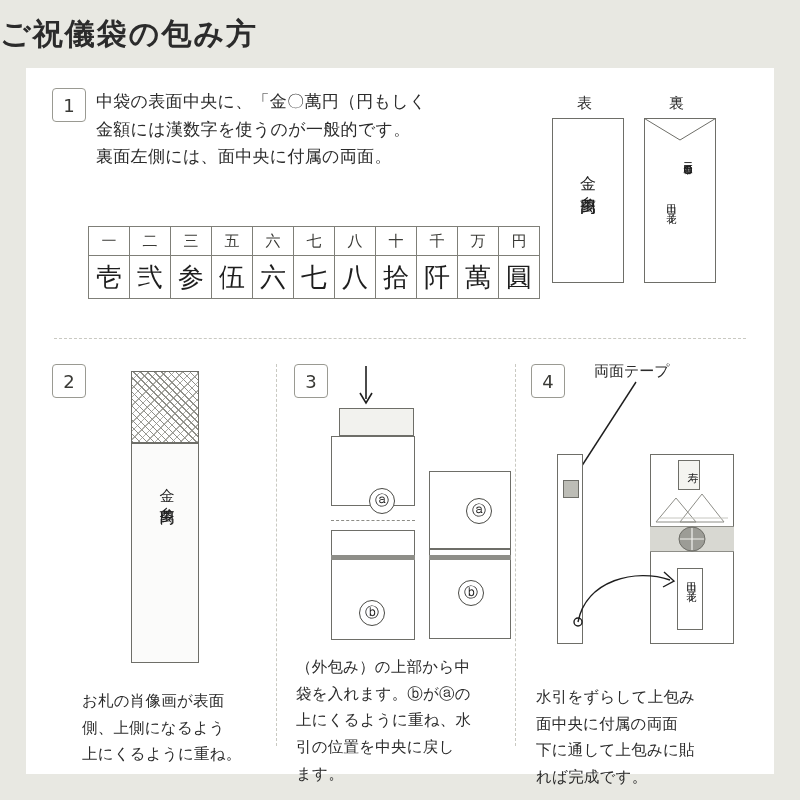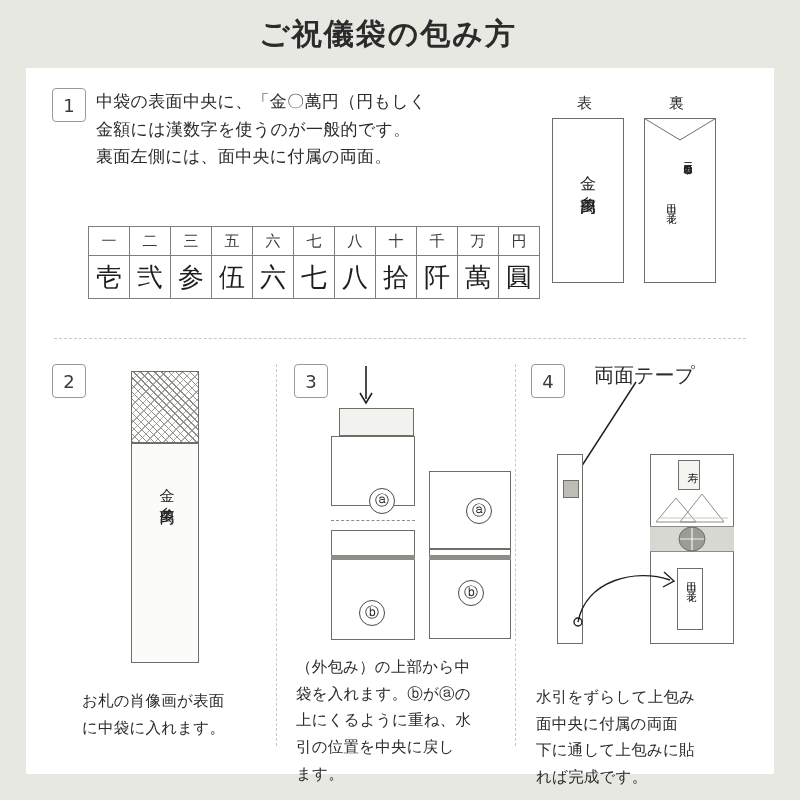--- a/index.html
+++ b/index.html
@@ -18,21 +18,20 @@
     position: relative;
     width: 800px;
     height: 800px;
     box-sizing: border-box;
   }
   .title {
     position: absolute;
     top: 14px;
     left: 0;
     width: 776px;
-    text-align: center;
     font-size: 30px;
     font-weight: bold;
     letter-spacing: 2px;
     color: #2b2b2b;
   }
   .card {
     position: absolute;
     top: 68px;
     left: 26px;
     width: 748px;
@@ -159,21 +158,21 @@
     position: absolute;
     background: #6e6e68;
   }
   .dashline {
     position: absolute;
     border-top: 1px dashed #8c8c86;
   }
   
   .tape-label {
     position: absolute;
-    font-size: 20px;
+    font-size: 15px;
     color: #2b2b2b;
     font-weight: normal;
   }
   .mizuhiki {
     position: absolute;
     box-sizing: border-box;
   }
   svg { display: block; }
 </style>
 </head>
@@ -243,21 +242,22 @@
 
     <div class="badge" style="left:26px; top:296px;">2</div>
 
     <div class="bill" style="left:105px; top:375px; width:68px; height:220px;"></div>
     <div class="hatch" style="left:105px; top:303px; width:68px; height:72px;"></div>
     <div class="line-el" style="left:105px; top:375px; width:68px; height:1px;"></div>
     <div class="vlabel" style="left:131px; top:408px; font-size:15px;">金　参萬円</div>
 
     <div class="small-text" style="left:56px; top:620px; width:190px;">
       <div>お札の肖像画が表面</div>
-      <div>に中袋に入れます。</div>
+      <div>側、上側になるよう</div>
+      <div>上にくるように重ね。</div>
     </div>
 
     <div class="badge" style="left:268px; top:296px;">3</div>
 
     <svg style="position:absolute; left:330px; top:298px;" width="20" height="40">
       <path d="M10 0 L10 33" stroke="#1e1e1e" stroke-width="1.6" fill="none"></path>
       <path d="M4 27 L10 37 L16 27" fill="none" stroke="#1e1e1e" stroke-width="1.6"></path>
     </svg>
 
     <div class="env" style="left:313px; top:340px; width:75px; height:28px; background:#f2f2ee;"></div>

